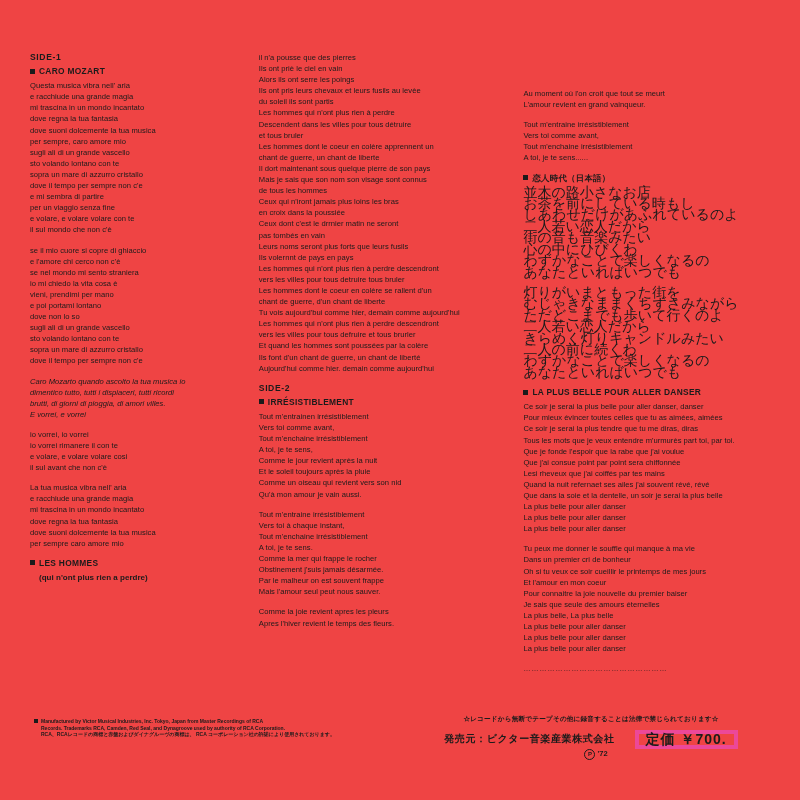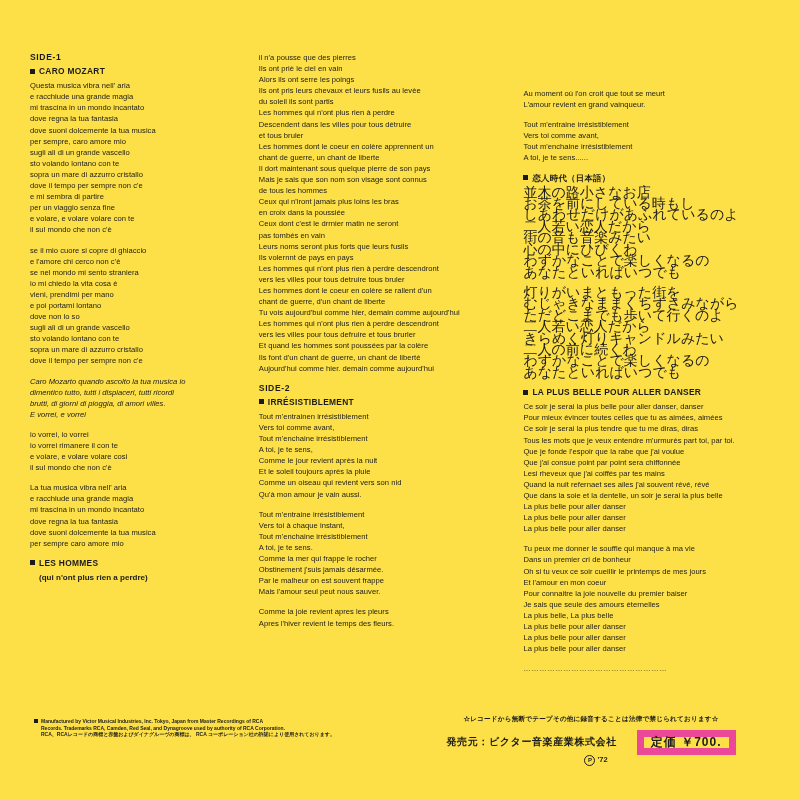--- a/index.html
+++ b/index.html
@@ -12,21 +12,21 @@
     background: #f2efe9;
     font-family: "Liberation Sans", sans-serif;
     color: #1b1b1b;
     overflow: hidden;
   }
   .sleeve {
     position: absolute;
     left: 0; top: 0;
     width: 800px;
     height: 800px;
-    background: #fde047;
+    background: #ef4444;
   }
   .page {
     position: absolute;
     left: 18px;
     top: 52px;
     width: 764px;
     height: 700px;
   }
   .columns {
     display: flex;
@@ -120,23 +120,23 @@
     letter-spacing: 0.2px;
     margin-bottom: 7px;
   }
   .fr-pub {
     font-size: 10px;
     letter-spacing: 0.6px;
     display: inline-block;
   }
   .price-box {
     display: inline-block;
-    border: 7px solid #ec4899;
+    border: 4px solid #ec4899;
     padding: 2px 7px 3px 7px;
-    font-size: 12px;
+    font-size: 14px;
     letter-spacing: 1px;
     margin-left: 14px;
     vertical-align: middle;
   }
   .pubrow {
     display: flex;
     align-items: center;
     justify-content: center;
     gap: 6px;
     margin-top: 2px;
@@ -196,21 +196,21 @@
 sto volando lontano con te
 sopra un mare di azzurro cristallo
 dove il tempo per sempre non c'e</p>
         <p class="lyric ital">Caro Mozarto quando ascolto la tua musica io
 dimentico tutto, tutti i dispiaceri, tutti ricordi
 brutti, di giorni di pioggia, di amori villes.
 E vorrei, e vorrei</p>
         <p class="lyric">io vorrei, io vorrei
 io vorrei rimanere il con te
 e volare, e volare volare cosi
-il sul mondo che non c'è</p>
+il sul avant che non c'è</p>
         <p class="lyric">La tua musica vibra nell' aria
 e racchiude una grande magia
 mi trascina in un mondo incantato
 dove regna la tua fantasia
 dove suoni dolcemente la tua musica
 per sempre caro amore mio</p>
         <div class="song-head">
           <span class="sq"></span>
           <span class="ttl">LES HOMMES</span>
         </div>

